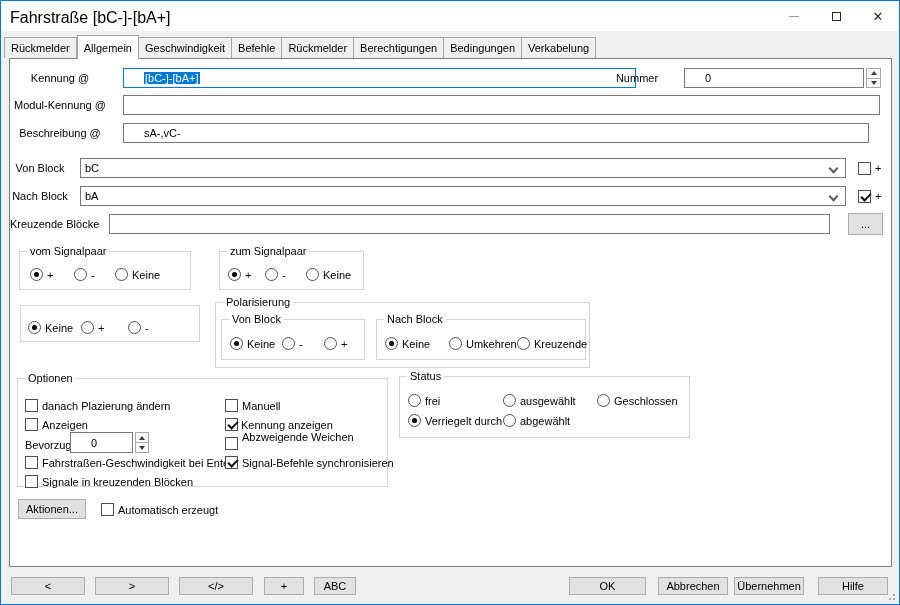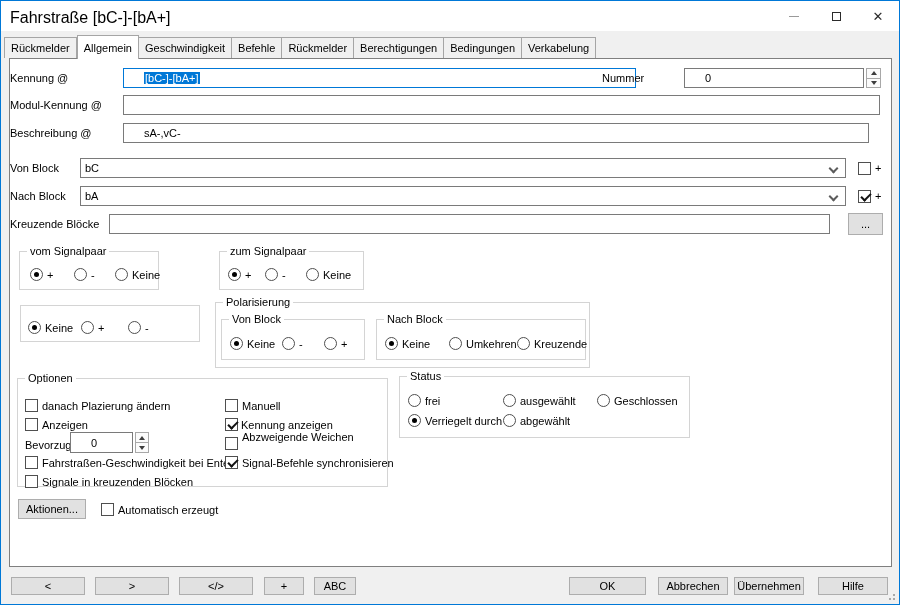--- a/index.html
+++ b/index.html
@@ -15,21 +15,21 @@
   .ico-max{width:9px;height:9px;border:1px solid #2b2b2b;display:block}
   .ico-close{font-size:13px;color:#2b2b2b;line-height:1}
   
   .tabbar{position:absolute;left:3px;top:34px;display:flex;align-items:flex-end;z-index:5}
   .tab{height:21px;padding:4px 6px 3px;border:1px solid #a5a5a5;border-bottom:none;background:#f0f0f0;white-space:nowrap}
   .tab+.tab{border-left:none}
   .tab.active{background:#fff;height:24px;padding-top:6px;margin-bottom:-1px;border-left:1px solid #a5a5a5;z-index:6}
   
   .panel{position:absolute;left:8px;top:57px;width:883px;height:509px;background:#fff;border:1px solid #7f7f7f}
   .lbl{position:absolute;line-height:16px;white-space:nowrap}
-  .lbl.r{text-align:left}
+  .lbl.r{text-align:center}
   .txt{position:absolute;height:20px;background:#fff;border:1px solid #7a7a7a;display:flex;align-items:center;padding:0 20px;white-space:nowrap;overflow:hidden}
   .txt.focus{border-color:#0078d7}
   .sel{background:#0078d7;color:#fff;padding:0 1px}
   .combo{position:absolute;height:20px;background:#fff;border:1px solid #7a7a7a;display:flex;align-items:center;padding:0 4px}
   .chev{position:absolute;right:8px;top:6px;width:7px;height:7px;border-left:2px solid #5c5c5c;border-bottom:2px solid #5c5c5c;transform:rotate(-45deg)}
   .chk{position:absolute;width:13px;height:13px;border:1px solid #4f4f4f;background:#fff}
   .chk.checked::before{content:"";position:absolute;left:1.5px;top:2px;width:8px;height:4px;
         border-left:2px solid #121212;border-bottom:2px solid #121212;transform:rotate(-45deg)}
   .rad{position:absolute;width:13px;height:13px;border:1px solid #4f4f4f;border-radius:50%;background:#fff}
   .rad.selected::before{content:"";position:absolute;left:3px;top:3px;width:5px;height:5px;border-radius:50%;background:#000}
@@ -119,21 +119,21 @@
     </div>
     <span class="chk checked" style="left:848px;top:131px"></span>
     <div class="lbl" style="left:865px;top:129px">+</div>
 
     <div class="lbl r" style="left:0;top:157px;width:85px">Kreuzende Blöcke</div>
     <div class="txt" style="left:99px;top:155px;width:721px">
       <span></span>
     </div>
     <div class="btn" style="left:838px;top:154px;width:35px;height:22px">...</div>
 
-    <div class="grp" style="left:9px;top:192px;width:140px;height:39px">
+    <div class="grp" style="left:9px;top:192px;width:172px;height:39px">
       <span class="grp-title">vom Signalpaar</span>
       <span class="rad selected" style="left:10px;top:16px"></span>
       <span class="lbl" style="left:27px;top:15px">+</span>
       <span class="rad" style="left:54px;top:16px"></span>
       <span class="lbl" style="left:71px;top:15px">-</span>
       <span class="rad" style="left:95px;top:16px"></span>
       <span class="lbl" style="left:112px;top:15px">Keine</span>
     </div>
 
     <div class="grp" style="left:209px;top:192px;width:145px;height:39px">

